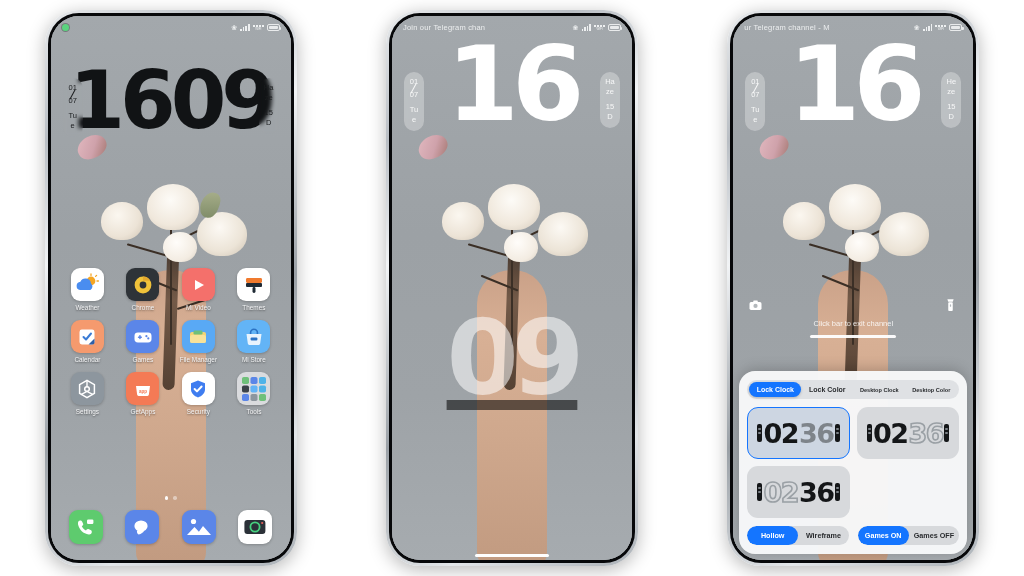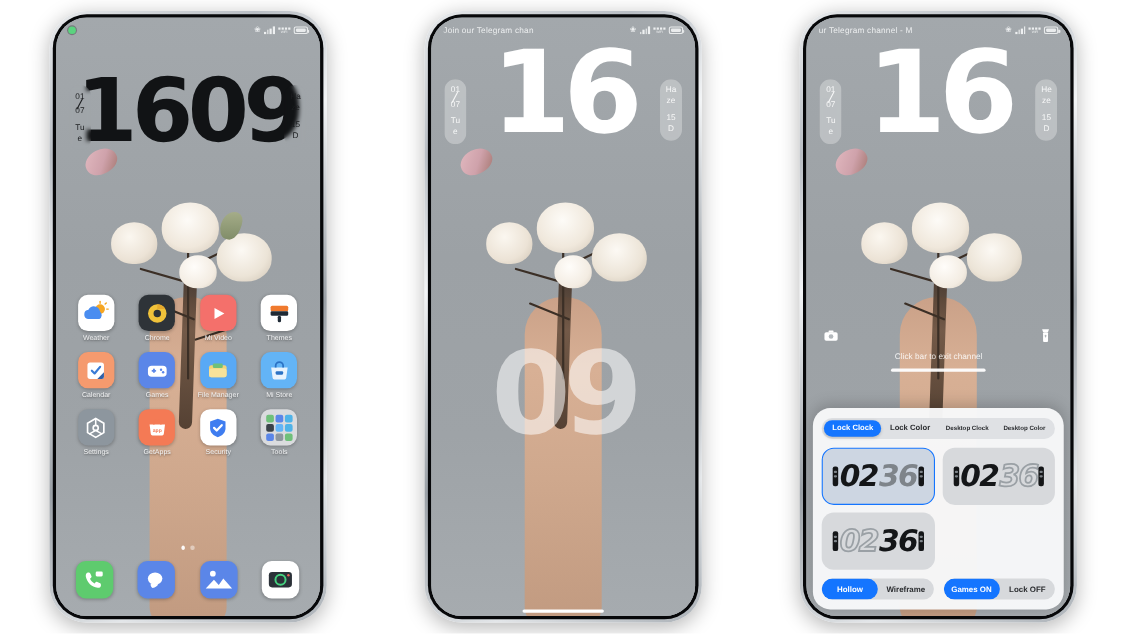--- a/index.html
+++ b/index.html
@@ -157,21 +157,21 @@
     display:flex; flex-direction:column; gap:8px;
   }
   .tabrow { display:flex; align-items:center; gap:0;
     background:#dfe1e4; border-radius:11px; padding:2px; }
   .tab { flex:1; text-align:center; font-size:7px; padding:4px 2px; border-radius:9px;
     color:#2a2c2f; font-weight:bold; white-space:nowrap; }
   .tab.sm { font-size:5.6px; }
   .tab.active { background:#1475ff; color:#fff; box-shadow:0 1px 3px rgba(0,0,0,.2); }
   .tab.plain { background:transparent; }
 
-  .cardgrid { display:grid; grid-template-columns:1fr 1fr; gap:7px;font-style:italic; }
+  .cardgrid { display:grid; grid-template-columns:1fr 1fr; gap:7px; }
   .styleCard { height:52px; border-radius:11px; background:#d7d9dc;
     display:flex; align-items:center; justify-content:center; }
   .styleCard.sel { background:#cdd6e2; border:1.6px solid #1475ff; }
   .miniclock { display:flex; align-items:center; gap:1px; font-family:"DejaVu Sans", sans-serif;
     font-weight:900; font-size:27px; line-height:1; letter-spacing:-1.5px; }
   .mc-bar { width:5px; height:18px; background:#141618; border-radius:2px; position:relative; }
   .mc-bar:before, .mc-bar:after { content:""; position:absolute; left:1px; right:1px; height:2px;
     background:#7e848a; border-radius:1px; }
   .mc-bar:before { top:4px; } .mc-bar:after { top:8px; }
   .mc-dark { color:#141618; } .mc-gray { color:#7e848a; }
@@ -462,21 +462,21 @@
         <div class="bloom" style="left:26px;top:120px;width:30px;height:22px;background:linear-gradient(135deg,#e2b9c0,#cfa2ab 55%,#a4766f);transform:rotate(-28deg);"></div>
         <div class="bloom" style="left:50px;top:186px;width:42px;height:38px;background:radial-gradient(circle at 40% 35%,#fbf7f0,#ece3d6 60%,#cfc4b4);"></div>
         <div class="bloom" style="left:96px;top:168px;width:52px;height:46px;background:radial-gradient(circle at 45% 35%,#fdfbf7,#f0e8dc 60%,#d2c7b8);"></div>
         <div class="bloom" style="left:146px;top:196px;width:50px;height:44px;background:radial-gradient(circle at 45% 35%,#fcf9f4,#ece4d7 60%,#cdc2b2);"></div>
         <div class="bloom" style="left:112px;top:216px;width:34px;height:30px;background:radial-gradient(circle at 40% 35%,#fffdfa,#f3ece2 65%,#d8cec0);"></div>
       </div>
 
       <div class="clockwrap" style="top:26px;">
         <div class="bigclock white">16</div>
       </div>
-      <div class="clockwrap" style="top:300px;">
+      <div class="clockwrap" style="top:300px;text-decoration:underline;">
         <div class="bigclock white" style="opacity:.55;">09</div>
       </div>
 
       <div class="statusbar">
         <div class="sb-left">
           <span class="sb-banner">Join our Telegram chan</span>
         </div>
         <div class="sb-right">
           <span class="bt">❀</span>
           <span class="bars">
@@ -648,21 +648,21 @@
 
         </div>
 
         <div class="btnrow">
           <div class="seg">
             <div class="sbtn on">Hollow</div>
             <div class="sbtn">Wireframe</div>
           </div>
           <div class="seg">
             <div class="sbtn on">Games ON</div>
-            <div class="sbtn">Lock OFF</div>
+            <div class="sbtn">Games OFF</div>
           </div>
         </div>
 
       </div>
 
     </div>
   </div>
 
 </div>
 

